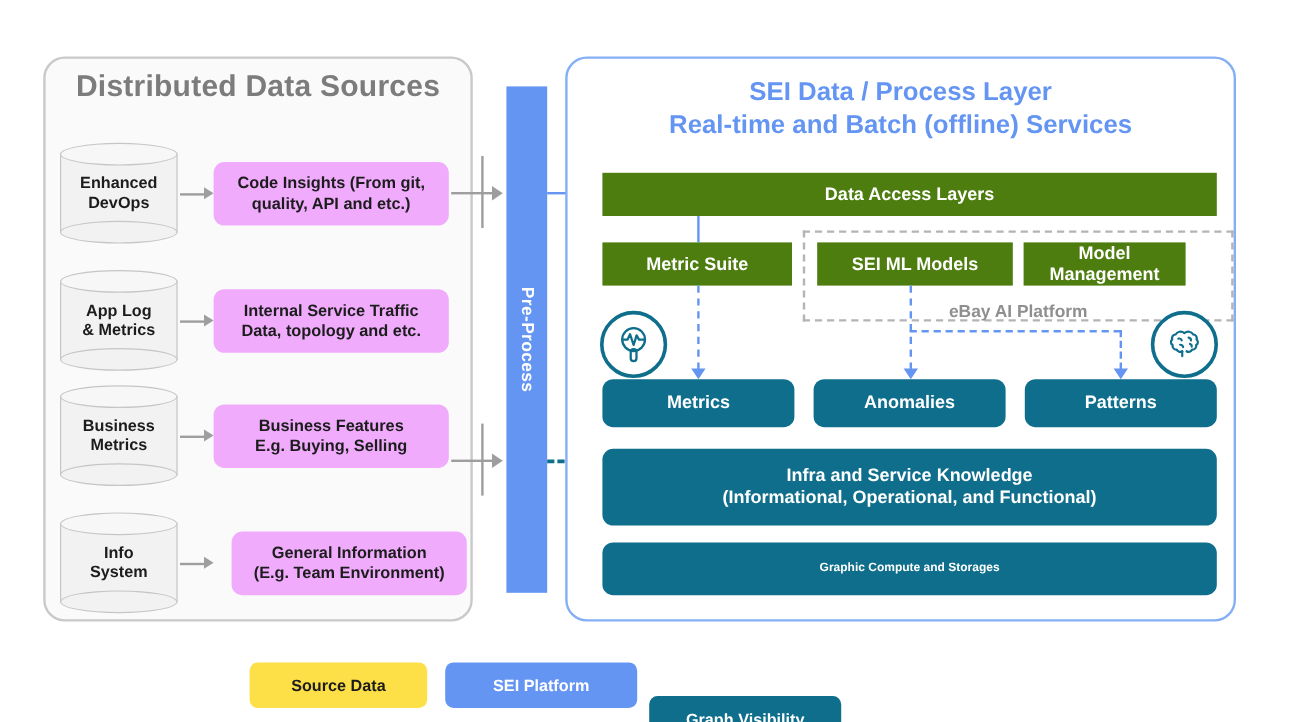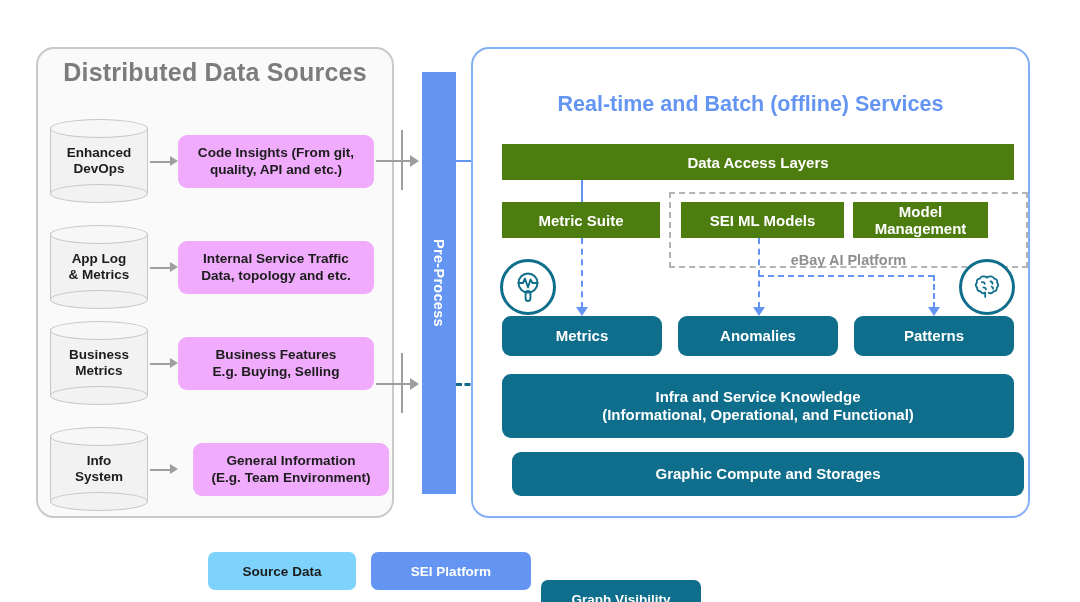--- a/index.html
+++ b/index.html
@@ -236,21 +236,21 @@
   </div>
 
   <div class="blue-ln" style="left:456px;top:160px;width:40px;"></div>
   <div class="blue-hd" style="left:492px;top:155px;"></div>
 
   <div class="teal-dash-ln" style="left:456px;top:383px;width:40px;"></div>
   <div class="teal-hd" style="left:492px;top:378px;"></div>
 
   <div id="right-panel"></div>
   <div id="right-title">
-    <br>
+    <span>SEI Data / Process Layer</span><br>
     <span>Real-time and Batch (offline) Services</span>
   </div>
 
   <div id="ebay-dash"></div>
   <div id="ebay-dash-label">eBay AI Platform</div>
 
   <div class="blue-box" style="left:502px;top:144px;width:512px;height:36px;font-size:15px;">
     <span>Data Access Layers</span>
   </div>
 
@@ -310,25 +310,25 @@
     <span>
       <span>Infra and Service Knowledge</span><br>
       <span>(Informational, Operational, and Functional)</span>
     </span>
   </div>
 
   <div class="teal-box" style="left:854px;top:316px;width:160px;height:40px;font-size:15px;">
     <span>Patterns</span>
   </div>
 
-  <div class="teal-box" style="left:502px;top:452px;width:512px;height:44px;font-size:15px;margin-left:10px;">
+  <div class="teal-box" style="left:502px;top:452px;width:512px;height:44px;font-size:10px;">
     <span>Graphic Compute and Storages</span>
   </div>
 
-  <div class="legend-item" style="left:208px;top:552px;width:148px;background:#7dd3fc;color:#1c1c1c;">
+  <div class="legend-item" style="left:208px;top:552px;width:148px;background:#fde047;color:#1c1c1c;">
     <span>Source Data</span>
   </div>
   <div class="legend-item" style="left:371px;top:552px;width:160px;background:#6495F2;color:#ffffff;">
     <span>SEI Platform</span>
   </div>
   <div class="legend-item" style="left:541px;top:580px;width:160px;background:#0E6E8B;color:#ffffff;">
     <span>Graph Visibility</span>
   </div>
 
 </div>

